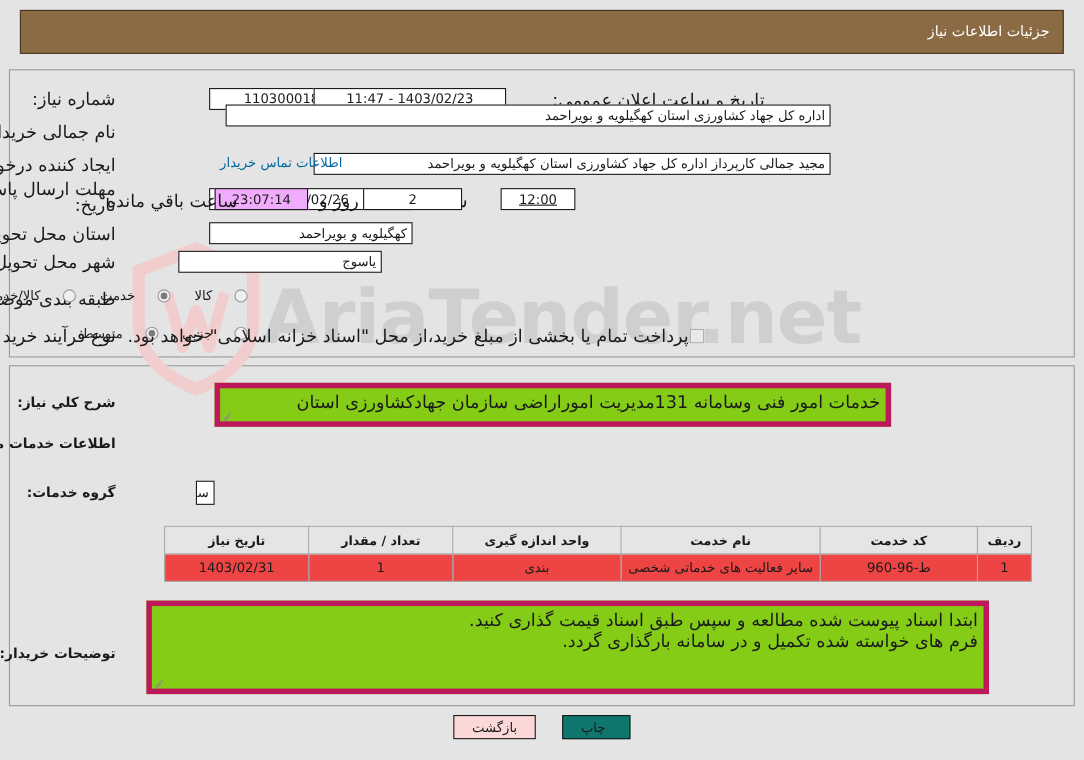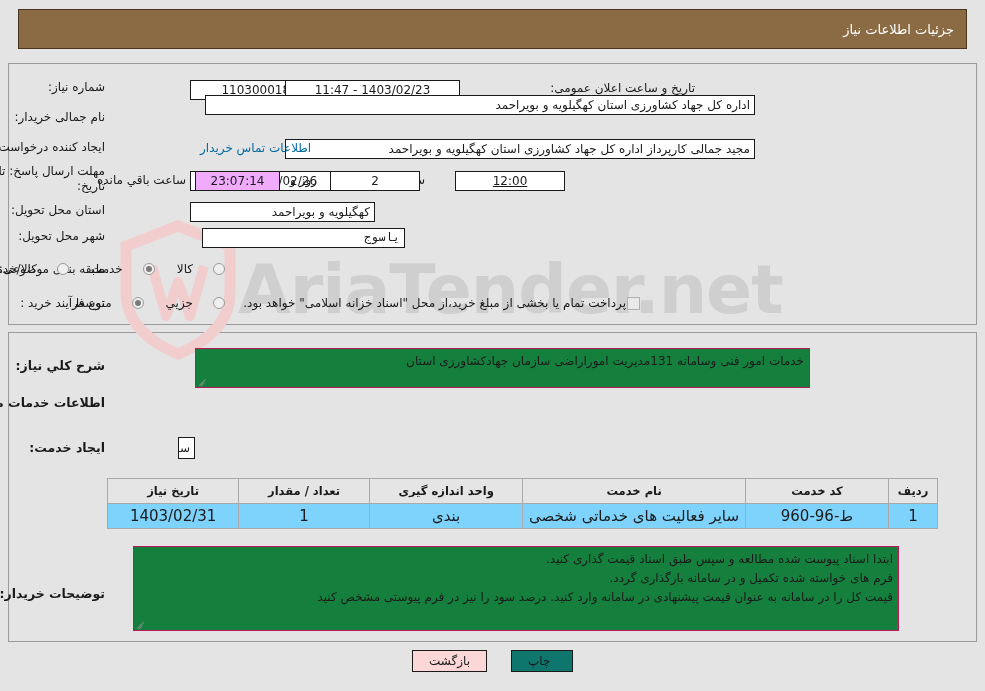--- a/index.html
+++ b/index.html
@@ -91,21 +91,21 @@
 
   
   .row {
     position: absolute;
     display: flex;
     align-items: center;
     white-space: nowrap;
   }
   .lbl {
     color: #1a1a1a;
-    font-size: 12px;
+    font-size: 16px;
   }
   .lbl.bold { font-weight: bold; font-size: 12.5px; }
 
   .fld {
     background: #ffffff;
     border: 1px solid #1a1a1a;
     box-sizing: border-box;
     height: 20px;
     line-height: 18px;
     font-size: 12px;
@@ -157,24 +157,24 @@
     height: 13px;
     border: 1px solid #b0b0b0;
     background: #e9e9e9;
     box-sizing: border-box;
     display: inline-block;
     vertical-align: middle;
   }
 
   
   .tbox {
-    background: #15803d;
-    border: 1px solid #be185d;
-    box-sizing: border-box;
-    font-size: 12px;
+    background: #84cc16;
+    border: 5px solid #be185d;
+    box-sizing: border-box;
+    font-size: 16px;
     padding: 3px 5px;
     text-align: right;
     position: relative;
     overflow: hidden;
     line-height: 19px;
   }
   .tbox .grip {
     position: absolute;
     left: 2px;
     bottom: 1px;
@@ -203,26 +203,26 @@
     background: #e5e5e5;
     border: 1px solid #a9a9a9;
     font-weight: bold;
     font-size: 11.5px;
     height: 24px;
     padding: 0 6px;
     color: #1a1a1a;
     text-align: center;
   }
   table.items td {
-    background: #7dd3fc;
+    background: #ef4444;
     border: 1px solid #a9a9a9;
     height: 24px;
     padding: 0 6px;
     text-align: center;
-    font-size: 15px;
+    font-size: 12px;
     color: #1a1a1a;
   }
 
   
   .btns {
     position: absolute;
     top: 650px;
     left: 0;
     width: 985px;
     display: flex;
@@ -289,39 +289,39 @@
 </div>
 
 <div class="row" style="top:164px; right:880px; display:block; line-height:15px; z-index:6;">
   <div class="lbl">مهلت ارسال پاسخ: تا</div>
   <div class="lbl">تاریخ:</div>
 </div>
 <div class="fld" style="position:absolute; top:171px; right:610px; width:185px; z-index:6;">1403/02/26</div>
 <div class="row" style="top:173px; right:560px; z-index:6;">
   <span class="lbl">ساعت</span>
 </div>
-<div class="fld" style="position:absolute; top:171px; right:auto; left:455px; width:110px; z-index:6;text-decoration:underline;">12:00</div>
+<div class="fld" style="position:absolute; top:171px; right:auto; left:455px; width:68px; z-index:6;text-decoration:underline;">12:00</div>
 <div class="fld" style="position:absolute; top:171px; left:330px; width:90px; z-index:6;">2</div>
 <div class="row" style="top:173px; left:290px; z-index:6;">
   <span class="lbl">روز و</span>
 </div>
 <div class="fld cream" style="position:absolute; top:171px; left:195px; width:85px; z-index:6;">23:07:14</div>
 <div class="row" style="top:173px; left:97px; z-index:6;">
   <span class="lbl">ساعت باقي مانده</span>
 </div>
 
 <div class="row" style="top:203px; right:880px; z-index:6;">
   <span class="lbl">استان محل تحویل:</span>
 </div>
 <div class="fld rtl-text" style="position:absolute; top:202px; right:610px; width:185px; z-index:6;">کهگیلویه و بویراحمد</div>
 
 <div class="row" style="top:229px; right:880px; z-index:6;">
   <span class="lbl">شهر محل تحویل:</span>
 </div>
-<div class="fld rtl-text" style="position:absolute; top:228px; right:580px; width:203px; z-index:6;font-family:Liberation Mono, monospace;">یاسوج</div>
+<div class="fld rtl-text" style="position:absolute; top:228px; right:638px; width:185px; z-index:6;">یاسوج</div>
 
 <div class="row" style="top:262px; right:880px; z-index:6;">
   <span class="lbl">طبقه بندی موضوعی:</span>
 </div>
 <div class="row" style="top:262px; right:760px; z-index:6;">
   <span class="opt">
     <span class="radio"></span>
     <span class="otxt">کالا</span>
   </span>
   <span class="opt">
@@ -360,21 +360,21 @@
 <div class="tbox" style="position:absolute; top:348px; right:175px; left:195px; height:40px; z-index:6;">
   <span>خدمات امور فنی وسامانه 131مدیریت اموراراضی سازمان جهادکشاورزی استان</span>
   <span class="grip"></span>
 </div>
 
 <div class="row" style="top:395px; right:880px; z-index:6;">
   <span class="lbl bold">اطلاعات خدمات مورد نیاز</span>
 </div>
 
 <div class="row" style="top:440px; right:880px; z-index:6;">
-  <span class="lbl bold">ایجاد خدمت:</span>
+  <span class="lbl bold">گروه خدمات:</span>
 </div>
 <div class="fld rtl-text" style="position:absolute; top:437px; right:790px; left:178px; height:22px; line-height:20px; z-index:6;">سایر فعالیت‌های خدماتی</div>
 
 <table class="items" style="top:478px; right:47px; left:47px; z-index:6;">
   <thead>
     <tr>
       <th style="width:36px;">ردیف</th>
       <th style="width:130px;">کد خدمت</th>
       <th>نام خدمت</th>
       <th style="width:140px;">واحد اندازه گیری</th>
@@ -393,20 +393,19 @@
     </tr>
   </tbody>
 </table>
 
 <div class="row" style="top:586px; right:880px; z-index:6;">
   <span class="lbl bold">توضیحات خریدار:</span>
 </div>
 <div class="tbox" style="position:absolute; top:546px; right:86px; left:133px; height:85px; z-index:6;">
   <div>ابتدا اسناد پیوست شده مطالعه و سپس طبق اسناد قیمت گذاری کنید.</div>
   <div>فرم های خواسته شده تکمیل و در سامانه بارگذاری گردد.</div>
-  <div>قیمت کل را در سامانه به عنوان قیمت پیشنهادی در سامانه وارد کنید. درصد سود را نیز در فرم پیوستی مشخص کنید</div>
   <span class="grip"></span>
 </div>
 
 <div class="btns">
   <div class="btn btn-back">بازگشت</div>
   <div class="btn btn-print">چاپ</div>
 </div>
 
 </body></html>

